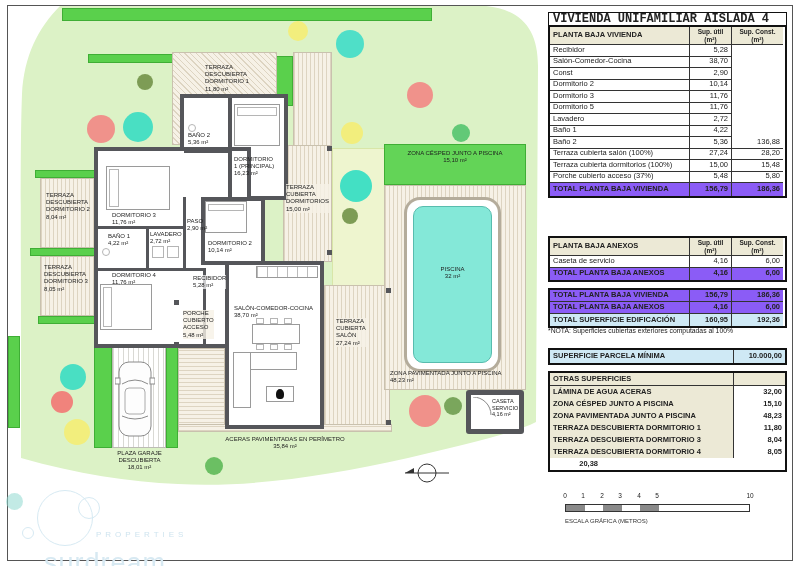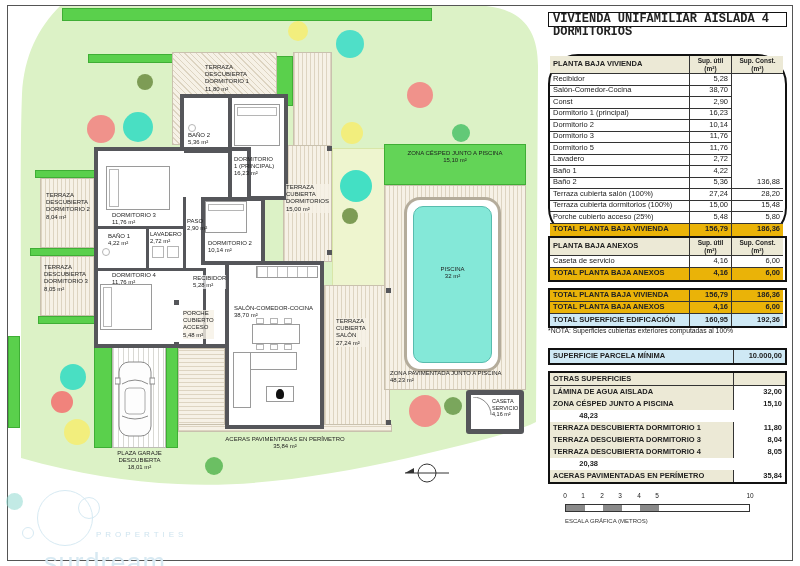--- a/index.html
+++ b/index.html
@@ -33,21 +33,21 @@
          font-size:7.5px;line-height:1.15;display:flex;align-items:center;height:11.5px;overflow:hidden;}
   .tbl > :last-child .tcell,.tbl > :last-child:not(.trow) .trow:last-child .tcell{border-bottom:none;}
   .c0{width:140px;border-right:1px solid #333;}
   .c1{width:42px;border-right:1px solid #333;justify-content:flex-end;}
   .c2{width:51px;justify-content:flex-end;}
   .c2:empty{border-bottom:none;}
   .c0w{width:184px;border-right:1px solid #333;}
   .c1w{width:51px;justify-content:flex-end;}
   .hdr .tcell{background:#ece9d6;font-weight:bold;height:18px;}
   .colh{justify-content:center!important;text-align:center;white-space:pre-line;font-size:6.5px;line-height:1.15;}
-  .total .tcell{background:#eab308;font-weight:bold;height:12.5px;}
+  .total .tcell{background:#8b5cf6;font-weight:bold;height:12.5px;}
   .blue .tcell{background:#cfe9f5!important;}
   .r .tcell{height:11.5px;}
   .r12 .tcell{height:12px;}
   .r13 .tcell{height:13px;}
   .hdr2 .tcell{background:#ece9d6;font-weight:bold;height:13px;}
   .otras .tcell{font-weight:bold;}
   .otras .c0w{background:#ece9d6;}
   #title-box{left:548px;top:12px;width:239px;height:15px;border:1px solid #111;
              font-weight:bold;font-size:12px;line-height:13px;padding-left:4px;background:#fff;font-family:Liberation Mono, monospace;}
   #note{left:548px;top:327px;width:239px;font-size:6.8px;}
@@ -251,21 +251,21 @@
 
 <div class="abs tree" style="left:6px;top:493px;width:17px;height:17px;background:#8fd8cf;opacity:.55;"></div>
 <div class="abs logo-circle" style="left:37px;top:490px;width:56px;height:56px;"></div>
 <div class="abs logo-circle" style="left:78px;top:497px;width:22px;height:22px;"></div>
 <div class="abs logo-circle" style="left:22px;top:527px;width:12px;height:12px;"></div>
 <div class="abs" id="logo-name" style="left:44px;top:500px;">surdream</div>
 <div class="abs" id="logo-sub" style="left:96px;top:530px;">PROPERTIES</div>
 
 <div class="abs" id="title-box">VIVIENDA UNIFAMILIAR AISLADA 4 DORMITORIOS</div>
 
-<div class="tbl" style="top:54px;border-radius:30px;">
+<div class="tbl" style="top:25px;">
   <div class="trow hdr">
     <div class="tcell c0">PLANTA BAJA VIVIENDA</div>
     <div class="tcell c1 colh">Sup. útil
 (m²)</div>
     <div class="tcell c2 colh">Sup. Const.
 (m²)</div>
   </div>
   <div>
       <div class="trow r">
         <div class="tcell c0">Recibidor</div>
@@ -276,25 +276,20 @@
         <div class="tcell c0">Salón-Comedor-Cocina</div>
         <div class="tcell c1">38,70</div>
         <div class="tcell c2"></div>
       </div>
       <div class="trow r">
         <div class="tcell c0">Const</div>
         <div class="tcell c1">2,90</div>
         <div class="tcell c2"></div>
       </div>
       <div class="trow r">
-        <div class="tcell c0">Dormitorio 1 (principal)</div>
-        <div class="tcell c1">16,23</div>
-        <div class="tcell c2"></div>
-      </div>
-      <div class="trow r">
         <div class="tcell c0">Dormitorio 2</div>
         <div class="tcell c1">10,14</div>
         <div class="tcell c2"></div>
       </div>
       <div class="trow r">
         <div class="tcell c0">Dormitorio 3</div>
         <div class="tcell c1">11,76</div>
         <div class="tcell c2"></div>
       </div>
       <div class="trow r">
@@ -321,21 +316,21 @@
         <div class="tcell c0">Terraza cubierta salón (100%)</div>
         <div class="tcell c1">27,24</div>
         <div class="tcell c2">28,20</div>
       </div>
       <div class="trow r">
         <div class="tcell c0">Terraza cubierta dormitorios (100%)</div>
         <div class="tcell c1">15,00</div>
         <div class="tcell c2">15,48</div>
       </div>
       <div class="trow r">
-        <div class="tcell c0">Porche cubierto acceso (25%)</div>
+        <div class="tcell c0">Porche cubierto acceso (37%)</div>
         <div class="tcell c1">5,48</div>
         <div class="tcell c2">5,80</div>
       </div>
     </div>
   <div class="trow total">
     <div class="tcell c0">TOTAL PLANTA BAJA VIVIENDA</div>
     <div class="tcell c1">156,79</div>
     <div class="tcell c2">186,36</div>
   </div>
 </div>
@@ -388,48 +383,45 @@
   </div>
 </div>
 
 <div class="tbl otras" style="top:371px;">
   <div class="trow hdr2">
     <div class="tcell c0w">OTRAS SUPERFICIES</div>
     <div class="tcell c1w"></div>
   </div>
   <div>
       <div class="trow r12">
-        <div class="tcell c0w">LÁMINA DE AGUA AISLADA</div>
+        <div class="tcell c0w">LÁMINA DE AGUA ACERAS</div>
         <div class="tcell c1w">32,00</div>
       </div>
       <div class="trow r12">
         <div class="tcell c0w">ZONA CÉSPED JUNTO A PISCINA</div>
         <div class="tcell c1w">15,10</div>
       </div>
       <div class="trow r12">
+        <div class="tcell c0w">ZONA PAVIMENTADA JUNTO A PISCINA</div>
         <div class="tcell c1w">48,23</div>
       </div>
       <div class="trow r12">
         <div class="tcell c0w">TERRAZA DESCUBIERTA DORMITORIO 1</div>
         <div class="tcell c1w">11,80</div>
       </div>
       <div class="trow r12">
         <div class="tcell c0w">TERRAZA DESCUBIERTA DORMITORIO 3</div>
         <div class="tcell c1w">8,04</div>
       </div>
       <div class="trow r12">
         <div class="tcell c0w">TERRAZA DESCUBIERTA DORMITORIO 4</div>
         <div class="tcell c1w">8,05</div>
       </div>
       <div class="trow r12">
         <div class="tcell c1w">20,38</div>
-      </div>
-      <div class="trow r12">
-        <div class="tcell c0w">ACERAS PAVIMENTADAS EN PERÍMETRO</div>
-        <div class="tcell c1w">35,84</div>
       </div>
     </div>
 </div>
 
 <div class="abs tick" style="left:565px;top:492px;">0</div>
 <div class="abs tick" style="left:583px;top:492px;">1</div>
 <div class="abs tick" style="left:602px;top:492px;">2</div>
 <div class="abs tick" style="left:620px;top:492px;">3</div>
 <div class="abs tick" style="left:639px;top:492px;">4</div>
 <div class="abs tick" style="left:657px;top:492px;">5</div>

